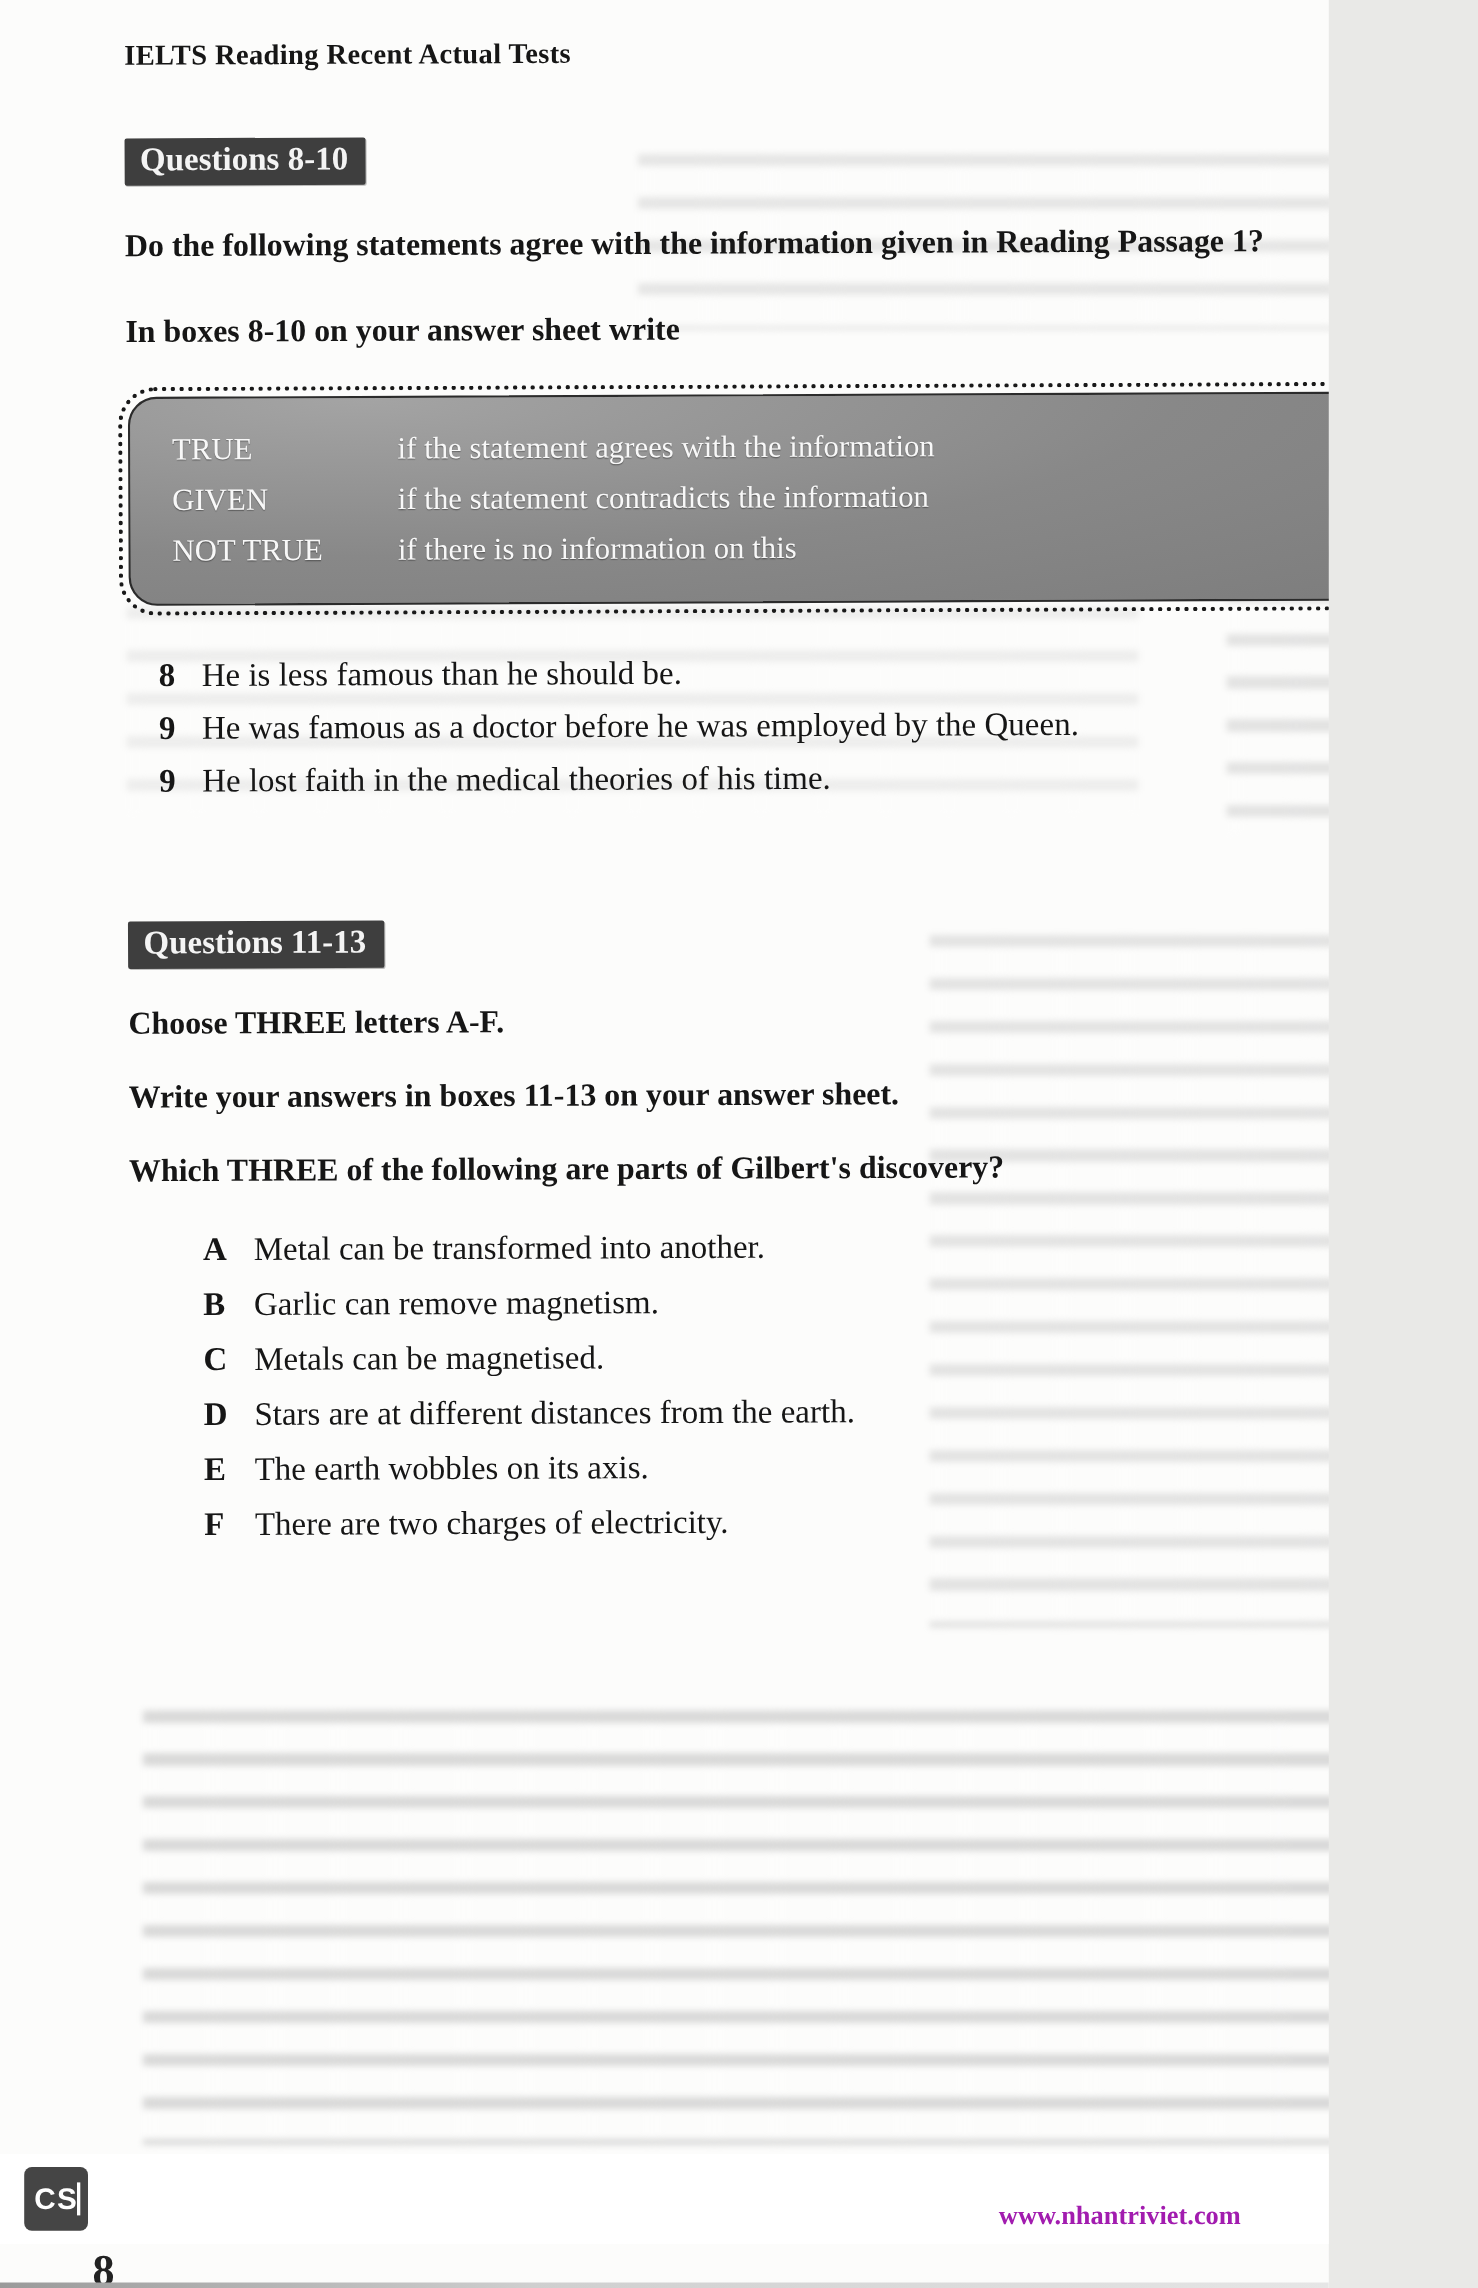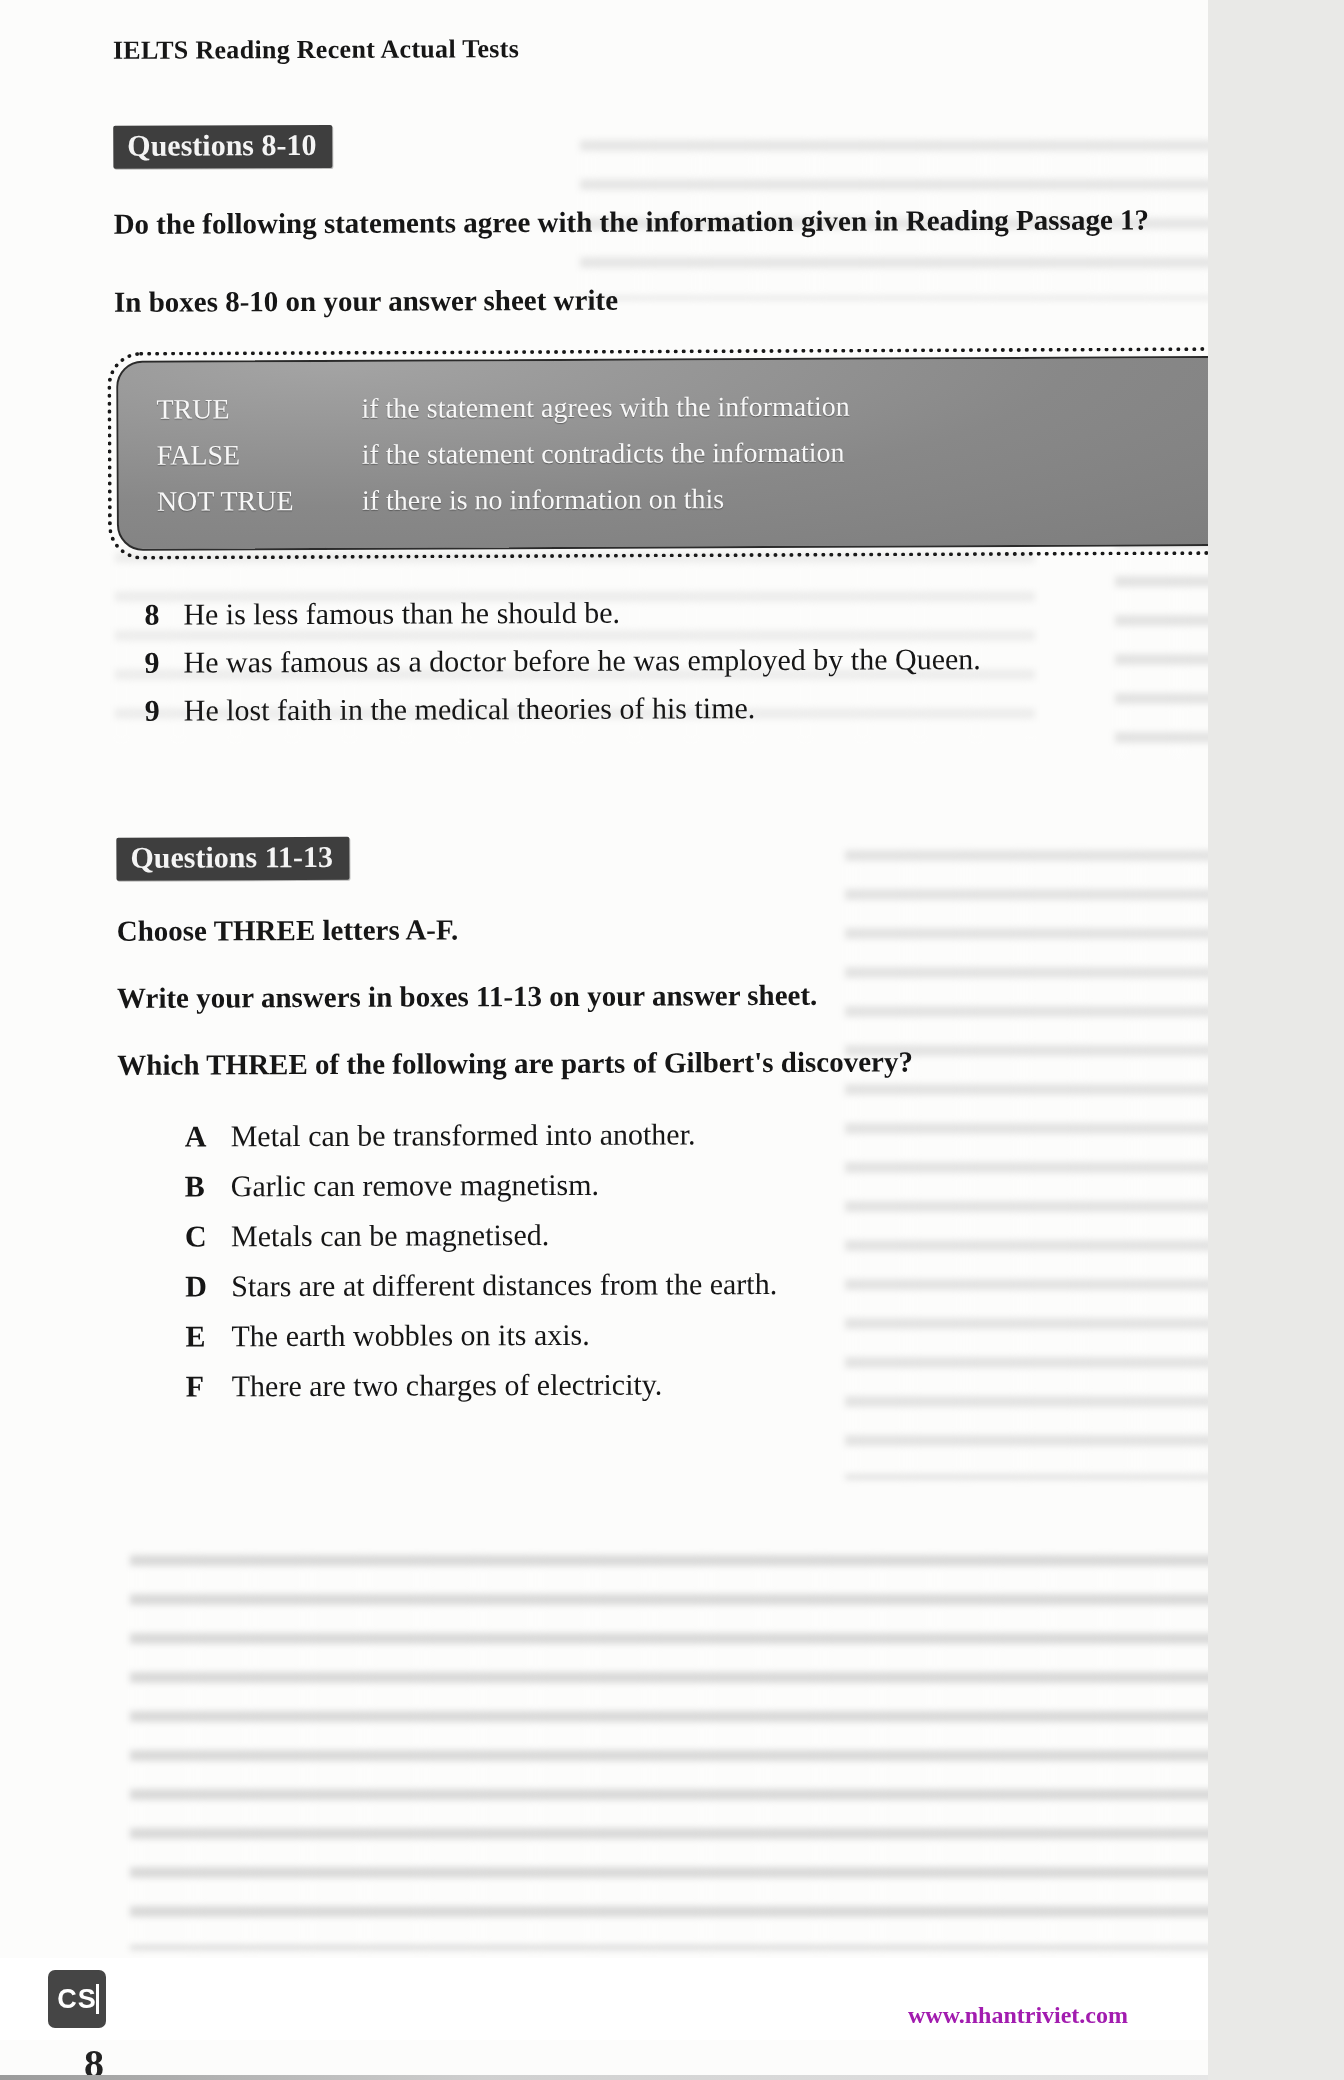--- a/index.html
+++ b/index.html
@@ -72,21 +72,21 @@
   .questions { position:absolute; top:598px; left:113px; width:1100px; }
   .q-row { display:grid; grid-template-columns:44px 1fr; column-gap:24px; height:48px; font-size:30px; }
   .q-num { font-weight:bold; text-align:right; }
 
   .options { position:absolute; top:1120px; left:180px; width:1050px; }
   .opt-row { display:grid; grid-template-columns:32px 1fr; column-gap:14px; height:50px; font-size:30px; }
   .opt-letter { font-weight:bold; }
 
   .camscanner-bar {
     position:absolute; left:0; right:0; top:1958px; height:82px;
-    background:#ffffff; z-index:3; display:flex; align-items:center; padding-left:48px;
+    background:#ffffff; z-index:3; display:flex; align-items:center; padding-left:22px;
   }
   .cs-logo {
     width:58px; height:58px; background:#454545; border-radius:7px;
     color:#fff; font-family:"Liberation Sans", sans-serif; font-weight:bold; font-size:27px;
     display:flex; align-items:center; justify-content:center; letter-spacing:1px;
     position:relative;
   }
   .cs-logo::after {
     content:''; position:absolute; right:7px; top:14px; bottom:14px; width:3px; background:#fff;
   }
@@ -124,21 +124,21 @@
     <div class="para p1">Do the following statements agree with the information given in Reading Passage 1?</div>
     <div class="para p2">In boxes 8-10 on your answer sheet write</div>
 
     <div class="legend-outer">
       <div class="legend-inner">
         <div class="legend-row">
           <span>TRUE</span>
           <span>if the statement agrees with the information</span>
         </div>
         <div class="legend-row">
-          <span>FALSE</span>
+          <span>GIVEN</span>
           <span>if the statement contradicts the information</span>
         </div>
         <div class="legend-row">
           <span>NOT TRUE</span>
           <span>if there is no information on this</span>
         </div>
       </div>
     </div>
 
     <div class="questions">

